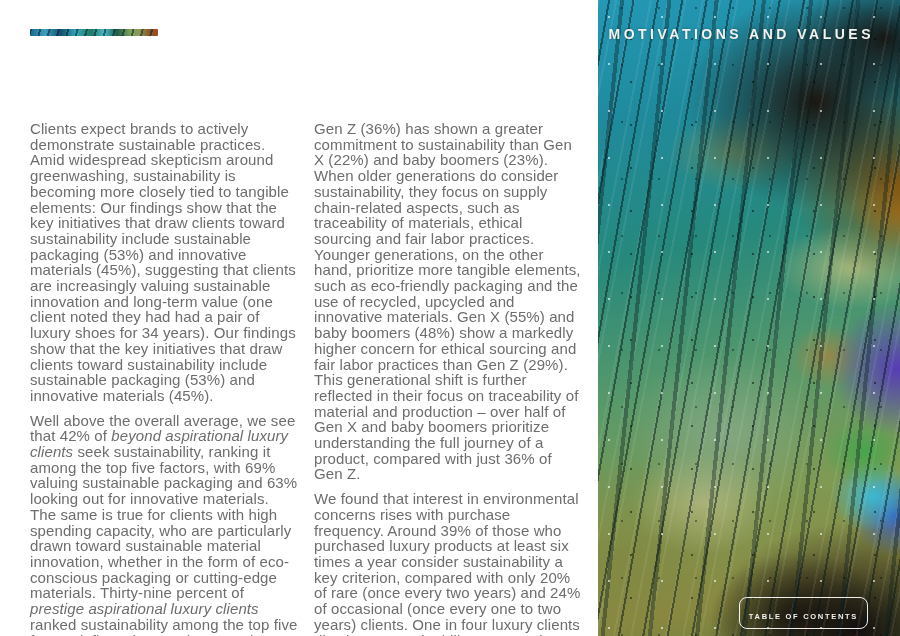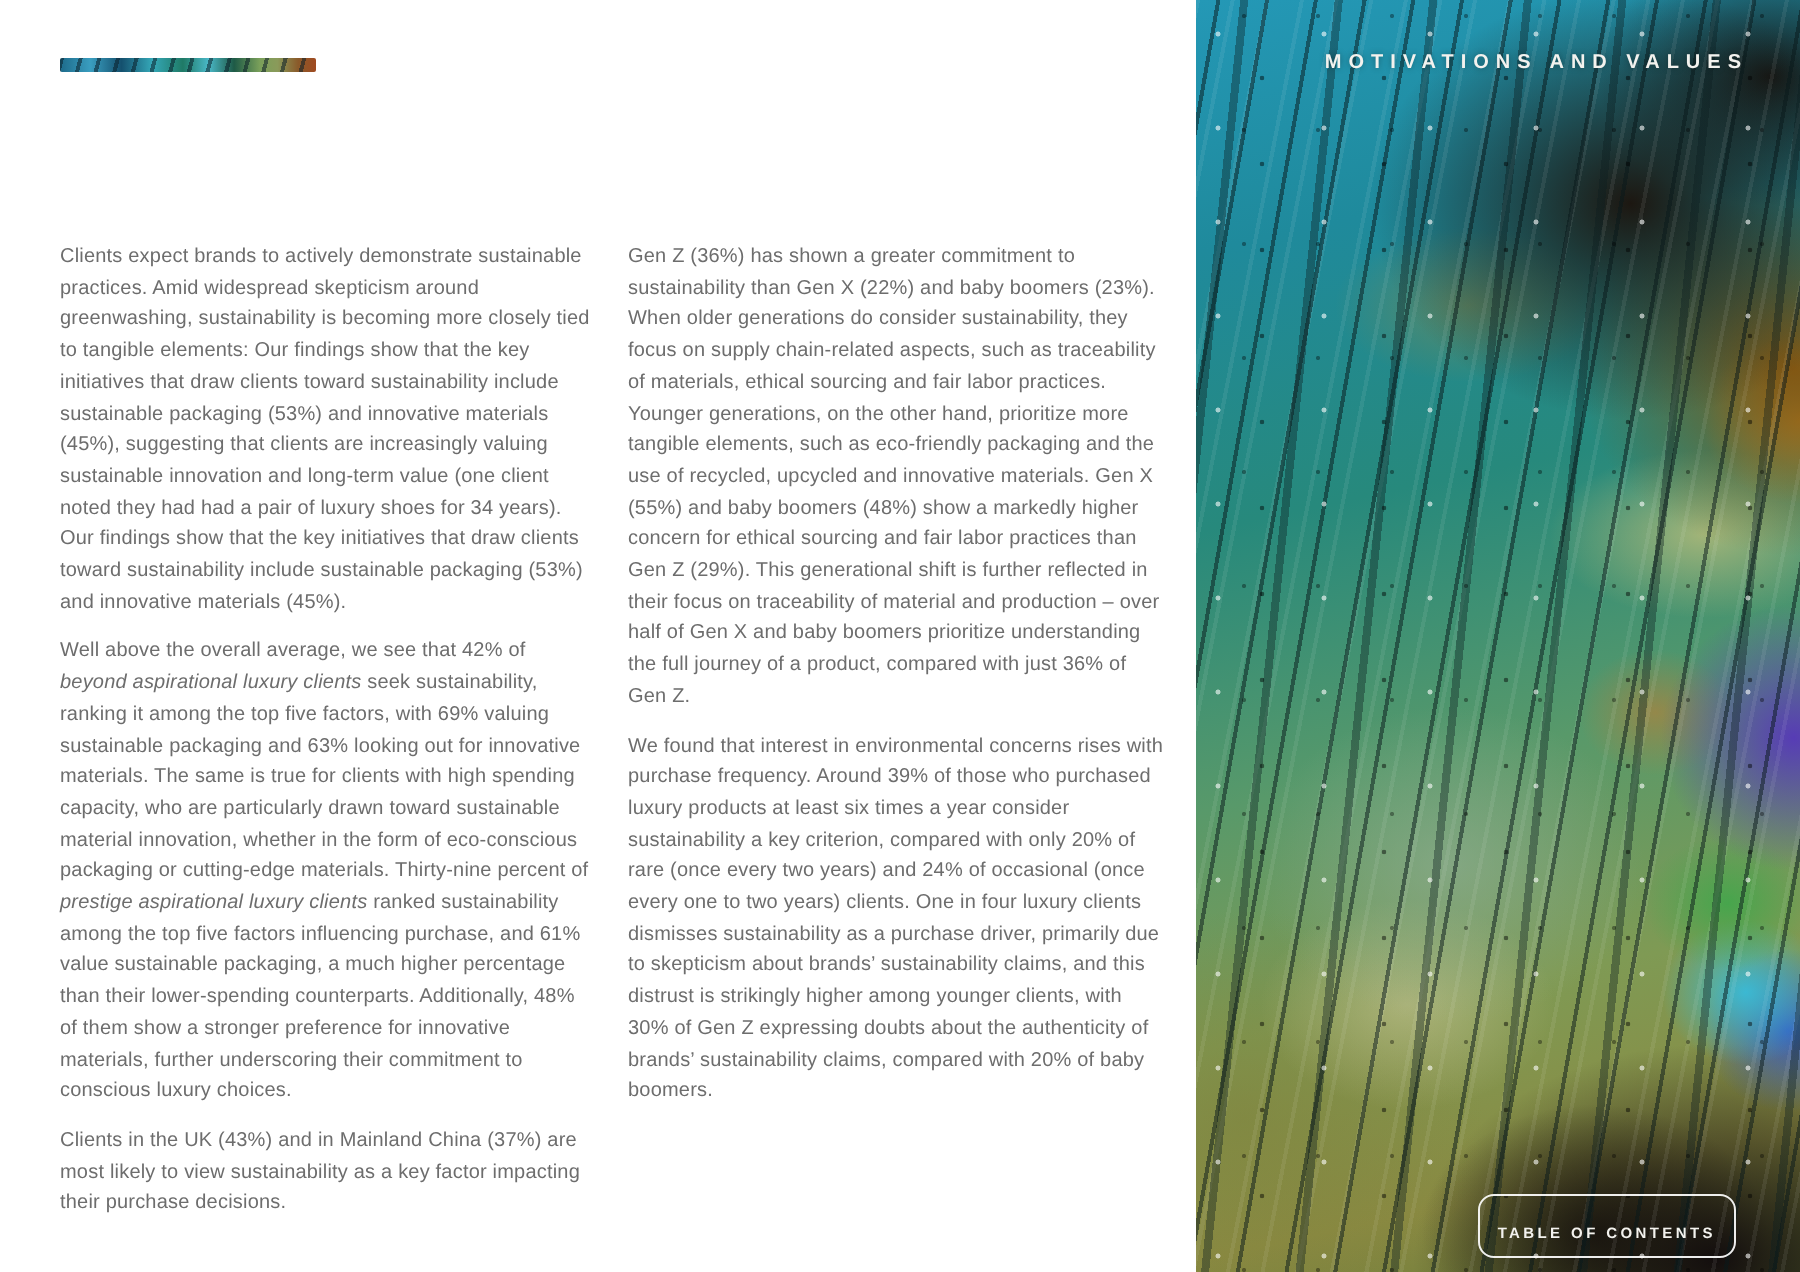--- a/index.html
+++ b/index.html
@@ -28,21 +28,21 @@
     letter-spacing: -0.6px; color: #3a3a3a;
   }
 
   
   .columns {
     position: absolute; left: 30px; top: 121px; width: 552px;
     display: flex; gap: 16px;
   }
   .col { width: 268px; }
   .col p {
-    font-size: 10px; line-height: 15.7px; color: #6d6d6d;
+    font-size: 15px; line-height: 15.7px; color: #6d6d6d;
     margin-bottom: 9px; letter-spacing: 0.1px;
   }
   .col p em { font-style: italic; text-align: center; }
 
   
   .footer {
     position: absolute; left: 30px; top: 597px;
     font-size: 8.5px; color: #6d6d6d; letter-spacing: 0.2px;
   }
   .footer .page-num { color: #555; }
@@ -89,21 +89,21 @@
   .hero-speckles {
     position: absolute; inset: 0; opacity: 0.7;
     background-image:
       radial-gradient(circle 1.1px at 11px 17px, rgba(255,255,255,0.85) 0 1.1px, transparent 1.4px),
       radial-gradient(circle 1px at 33px 39px, rgba(0,0,0,0.65) 0 1px, transparent 1.3px),
       radial-gradient(circle 0.9px at 24px 8px, rgba(0,0,0,0.5) 0 0.9px, transparent 1.2px);
     background-size: 53px 47px, 61px 43px, 37px 57px;
   }
   .section-label {
     position: absolute; top: 26px; right: 26px;
-    font-size: 10px; font-weight: bold; letter-spacing: 3.5px;
+    font-size: 14px; font-weight: bold; letter-spacing: 3.5px;
     color: #f3f2ee; text-shadow: 0 0 3px rgba(0,0,0,0.35);
     white-space: nowrap;
   }
   .toc-button {
     position: absolute; right: 32px; top: 597px;
     height: 32px; padding: 12px 9px;
     background: transparent; border: 1px solid rgba(255,255,255,0.92);
     border-radius: 8px; color: #f3f2ee;
     font-family: "Liberation Sans", sans-serif;
     font-size: 7.5px; font-weight: bold; letter-spacing: 1.7px;

